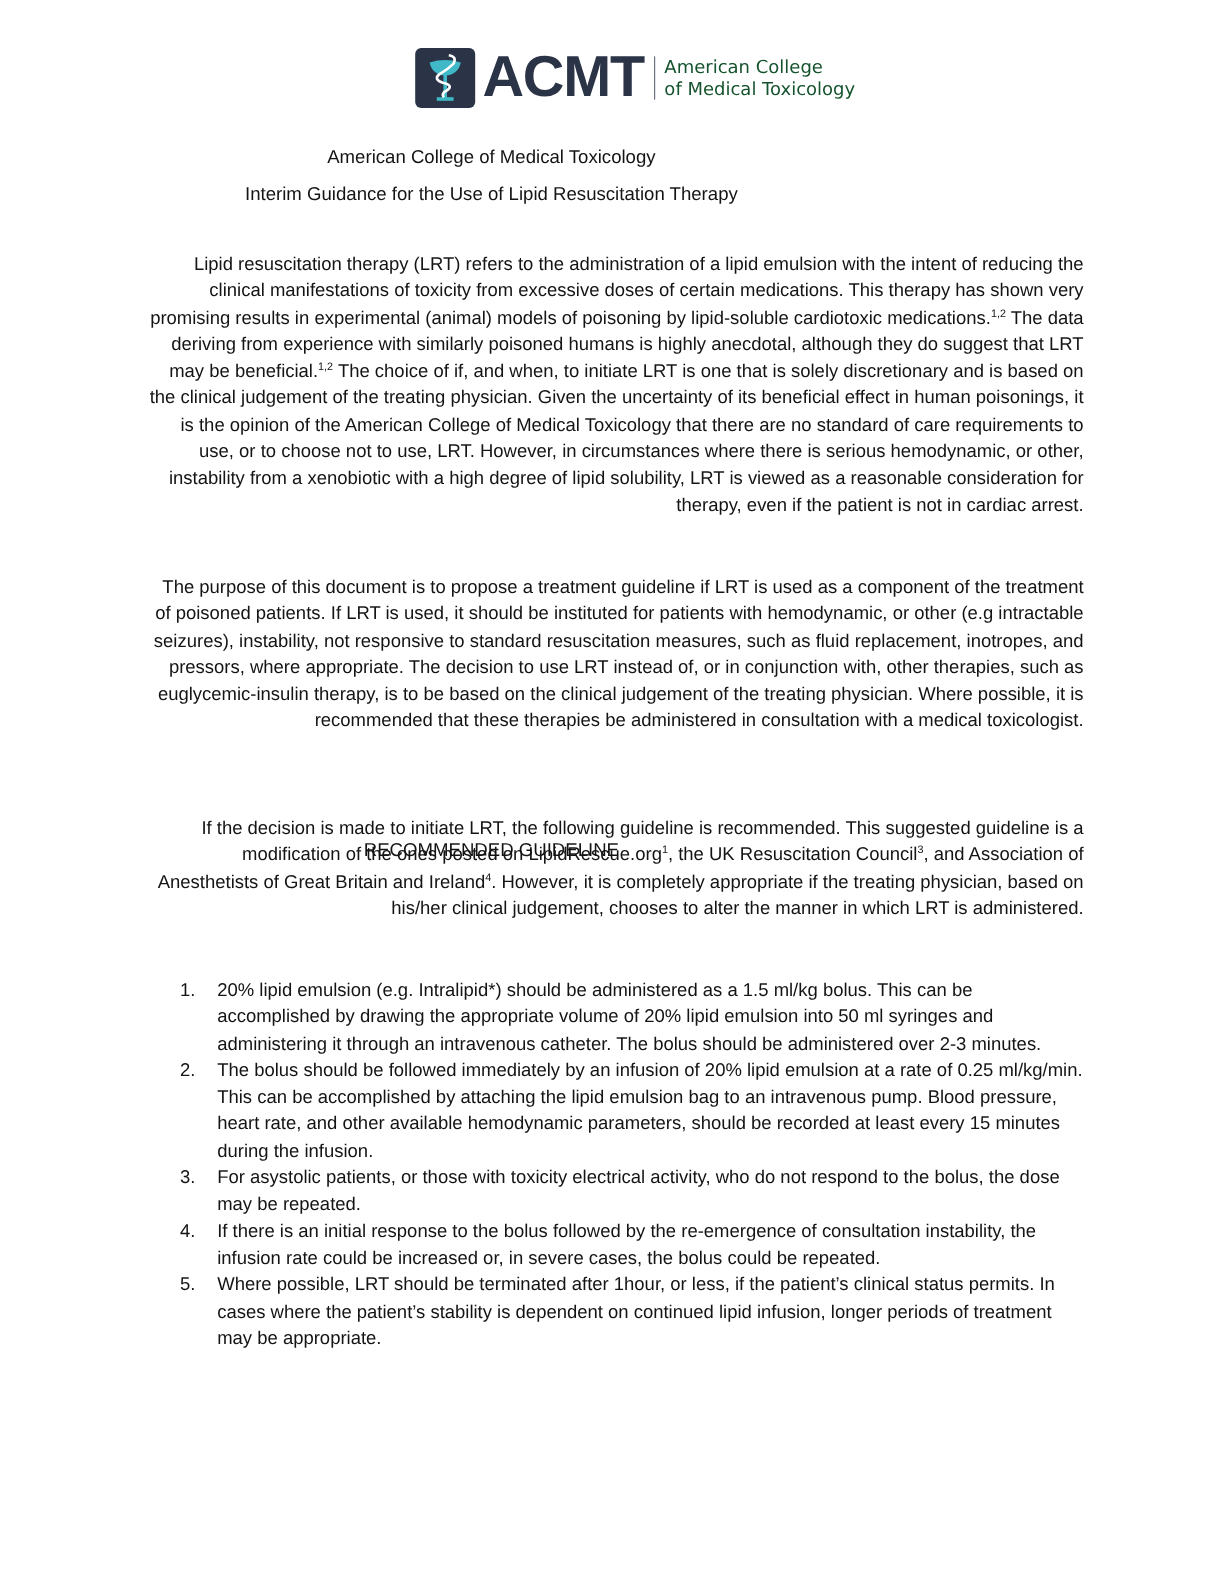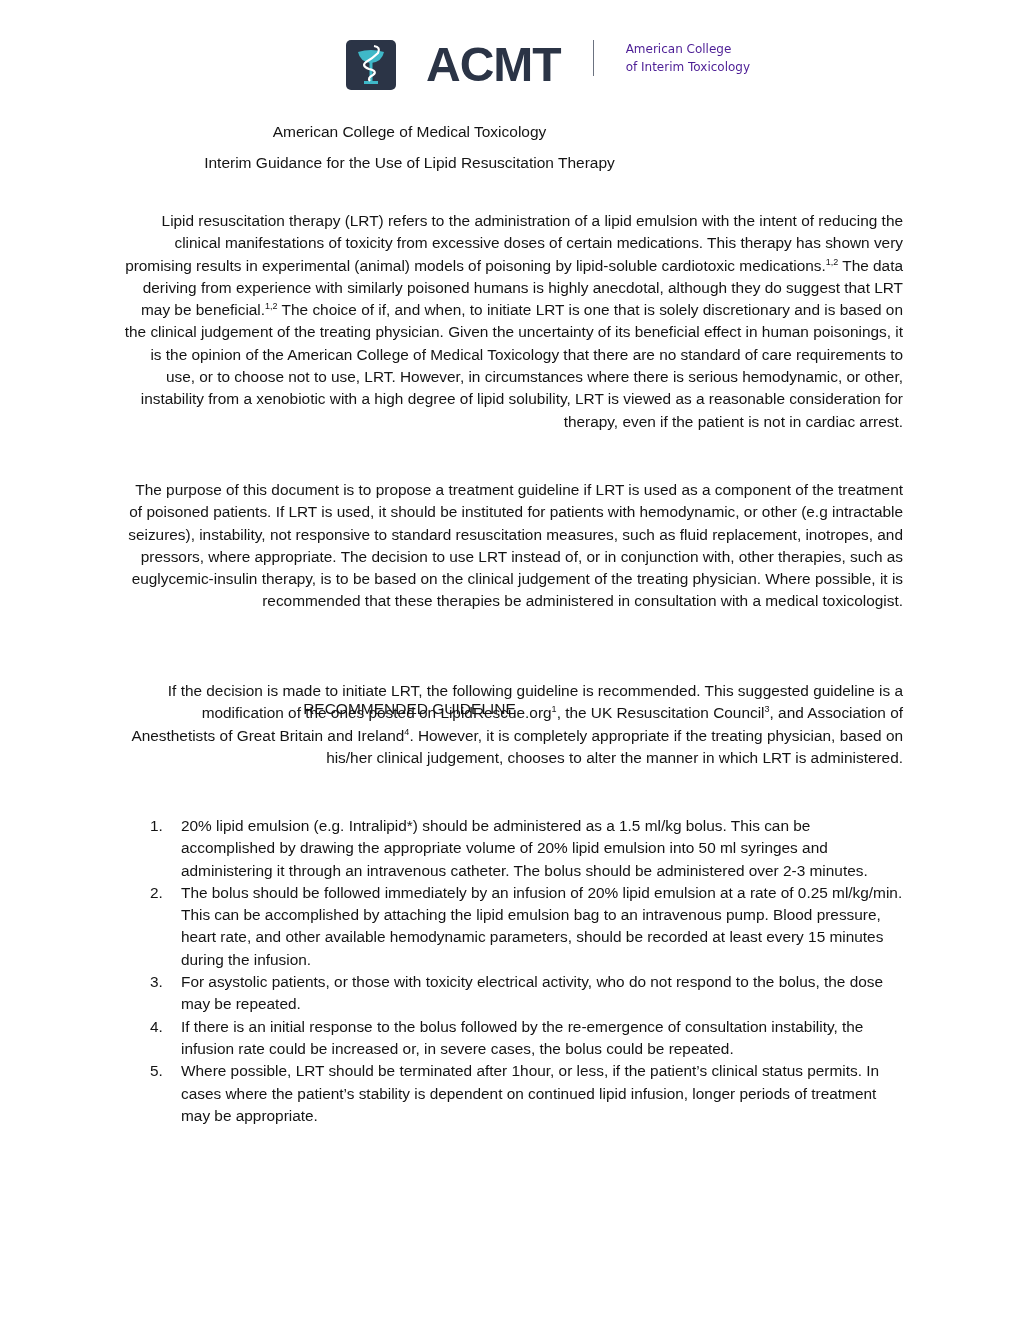--- a/index.html
+++ b/index.html
@@ -14,22 +14,21 @@
       overflow: hidden;
       font-family: "Liberation Sans", "DejaVu Sans", sans-serif;
       color: #141414;
     }
     .logo {
       position: absolute;
       left: 346px;
       top: 40px;
       height: 50px;
       display: flex;
-      align-items: flex-start;
-      gap: 24px;
+      align-items: center;
     }
     .logo-mark {
       width: 50px;
       height: 50px;
       background: #2b3446;
       border-radius: 5px;
       display: flex;
       align-items: center;
       justify-content: center;
     }
@@ -43,23 +42,23 @@
       line-height: 50px;
     }
     .logo-sep {
       width: 1px;
       height: 36px;
       background: #6b7280;
       margin: 0 8px 0 8px;
     }
     .logo-name {
       font-family: "DejaVu Sans", sans-serif;
-      font-size: 12px;
+      font-size: 15px;
       line-height: 18px;
-      color: #4c1d95;
+      color: #14532d;
     }
     .center-line {
       position: absolute;
       left: 0;
       width: 819px;
       text-align: center;
       font-size: 15.5px;
       line-height: 22px;
     }
     .para {
@@ -109,21 +108,21 @@
       <path d="M7 9 Q20 5 33 9 Q31 19 20 20 Q9 19 7 9 Z" fill="#3fb8c8"></path>
       <rect x="18.5" y="19" width="3" height="20" fill="#3fb8c8"></rect>
       <rect x="13" y="38" width="14" height="3" fill="#3fb8c8"></rect>
       <path d="M23 3 Q30 4 27 10 Q22 15 15 19 Q10 23 18 26 Q27 28 22 32 Q16 35 19 38" stroke="#ffffff" stroke-width="2.2" fill="none"></path>
     </svg>
   </div>
   <div class="logo-acmt">ACMT</div>
   <div class="logo-sep"></div>
   <div class="logo-name">
     <div>American College</div>
-    <div>of Interim Toxicology</div>
+    <div>of Medical Toxicology</div>
   </div>
 </div>
 
 <div class="center-line" style="top:121px;">American College of Medical Toxicology</div>
 <div class="center-line" style="top:152px;">Interim Guidance for the Use of Lipid Resuscitation Therapy</div>
 
 <p class="para" style="top:210px;"><span>Lipid resuscitation therapy (LRT) refers to the administration of a lipid emulsion with the intent of reducing the clinical manifestations of toxicity from excessive doses of certain medications.   This therapy has shown very promising results in experimental (animal) models of poisoning by lipid-soluble cardiotoxic medications.</span><sup>1,2</sup><span> The data deriving from experience with similarly poisoned humans is highly anecdotal, although they do suggest that LRT may be beneficial.</span><sup>1,2</sup><span> The choice of if, and when, to initiate LRT is one that is solely discretionary and is based on the clinical judgement of the treating physician. Given the uncertainty of its beneficial effect in human poisonings, it is the opinion of the American College of Medical Toxicology that there are no standard of care requirements to use, or to choose not to use, LRT.  However, in circumstances where there is serious hemodynamic, or other, instability from a xenobiotic with a high degree of lipid solubility, LRT is viewed as a reasonable consideration for therapy, even if the patient is not in cardiac arrest.</span></p>
 
 <p class="para" style="top:479px;">The purpose of this document is to propose a treatment guideline if LRT is used as a component of the treatment of poisoned patients. If LRT is used, it should be instituted for patients with hemodynamic, or other (e.g intractable seizures), instability, not responsive to standard resuscitation measures, such as fluid replacement, inotropes, and pressors, where appropriate. The decision to use LRT instead of, or in conjunction with, other therapies, such as euglycemic-insulin therapy, is to be based on the clinical judgement of the treating  physician. Where possible, it is recommended that these therapies be administered in consultation with a medical toxicologist.</p>
 

